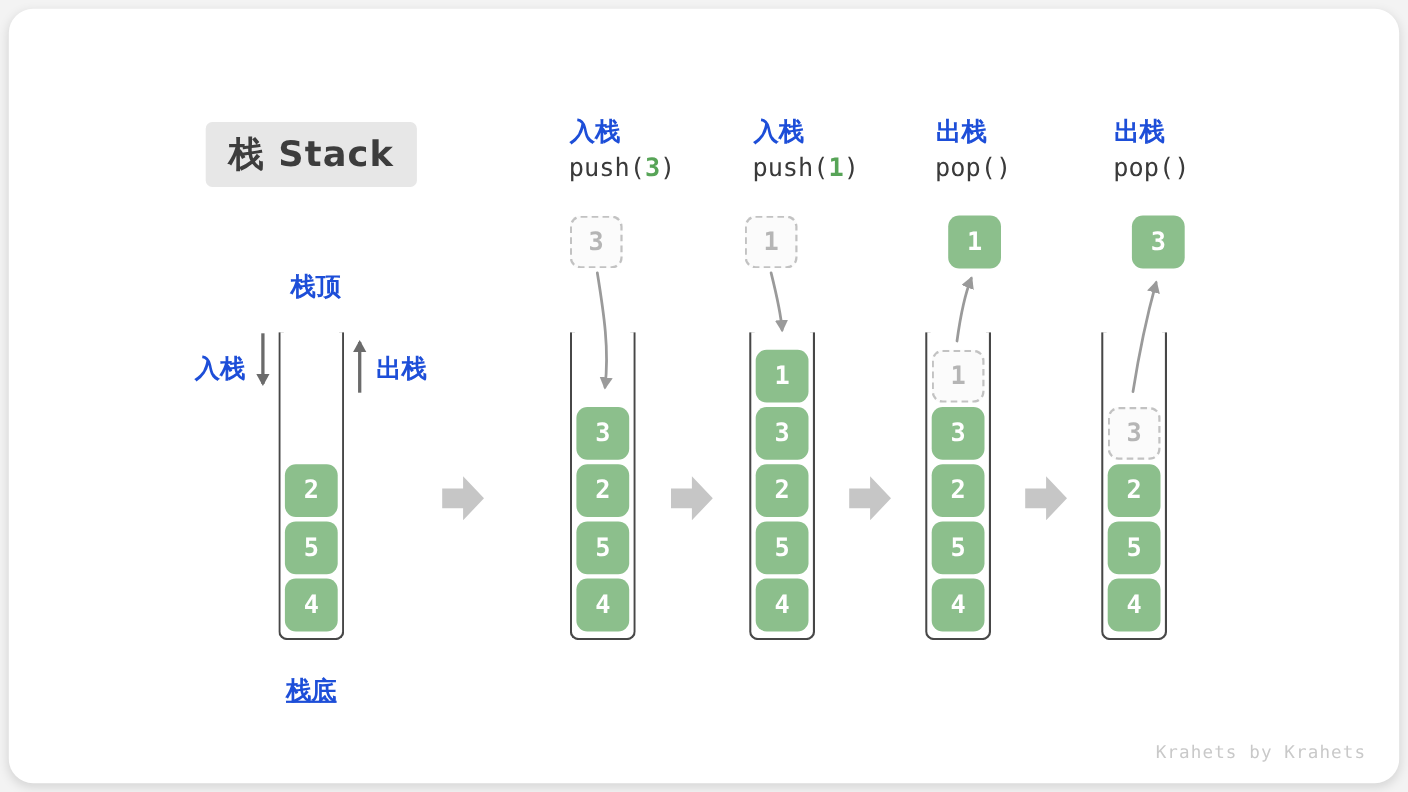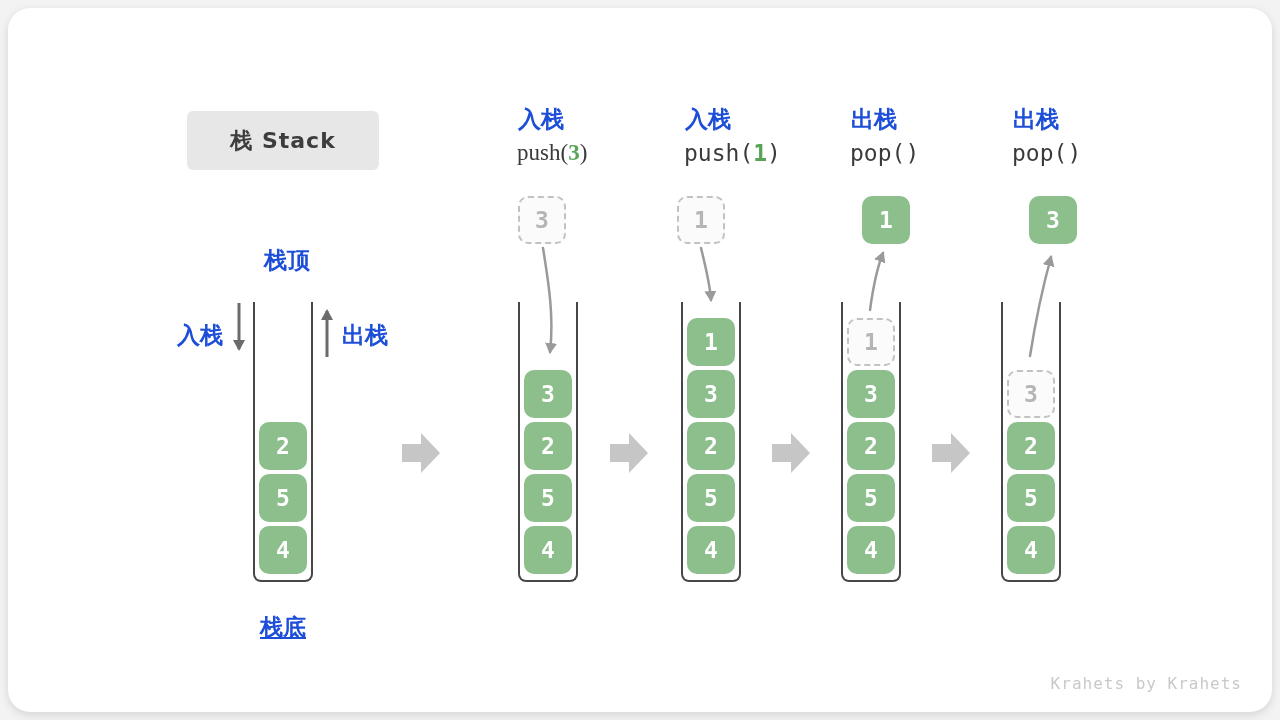--- a/index.html
+++ b/index.html
@@ -14,21 +14,21 @@
     position:absolute;left:8px;top:8px;right:8px;bottom:8px;
     background:#ffffff;border-radius:22px;
     box-shadow:0 3px 10px rgba(0,0,0,0.13);
   }
   .canvas{position:absolute;left:0;top:0;width:1280px;height:720px;}
 
   .title-box{
     position:absolute;left:187px;top:111px;width:192px;height:59px;
     background:#e7e7e7;border-radius:6px;
     display:flex;align-items:center;justify-content:center;
-    font-weight:bold;font-size:22px;color:#3d3d3d;
+    font-weight:bold;font-size:32px;color:#3d3d3d;
     font-family:"DejaVu Sans","DejaVu Sans Mono",sans-serif;letter-spacing:1px;
   }
 
   .cn-label{
     position:absolute;font-weight:bold;font-size:23px;color:#1d4ed8;
     white-space:nowrap;
   }
   .code-label{
     position:absolute;font-family:"DejaVu Sans Mono",monospace;
     font-size:23px;color:#3a3a3a;white-space:nowrap;
@@ -78,21 +78,21 @@
 
   <div class="title-box">栈 Stack</div>
 
   <div class="cn-label" style="left:257px;top:245px;width:60px;text-align:center;">栈顶</div>
   <div class="cn-label" style="left:253px;top:612px;width:60px;text-align:center;text-decoration:underline;">栈底</div>
 
   <div class="cn-label" style="left:177px;top:320px;">入栈</div>
   <div class="cn-label" style="left:342px;top:320px;">出栈</div>
 
   <div class="cn-label" style="left:518px;top:104px;">入栈</div>
-  <div class="code-label" style="left:517px;top:140px;font-family:Liberation Serif, serif;"><span>push(</span><span class="arg">3</span><span>)</span></div>
+  <div class="code-label" style="left:517px;top:140px;"><span>push(</span><span class="arg">3</span><span>)</span></div>
 
   <div class="cn-label" style="left:685px;top:104px;">入栈</div>
   <div class="code-label" style="left:684px;top:140px;"><span>push(</span><span class="arg">1</span><span>)</span></div>
 
   <div class="cn-label" style="left:851px;top:104px;">出栈</div>
   <div class="code-label" style="left:850px;top:140px;"><span>pop(</span><span class="arg"></span><span>)</span></div>
 
   <div class="cn-label" style="left:1013px;top:104px;">出栈</div>
   <div class="code-label" style="left:1012px;top:140px;"><span>pop(</span><span class="arg"></span><span>)</span></div>
 

